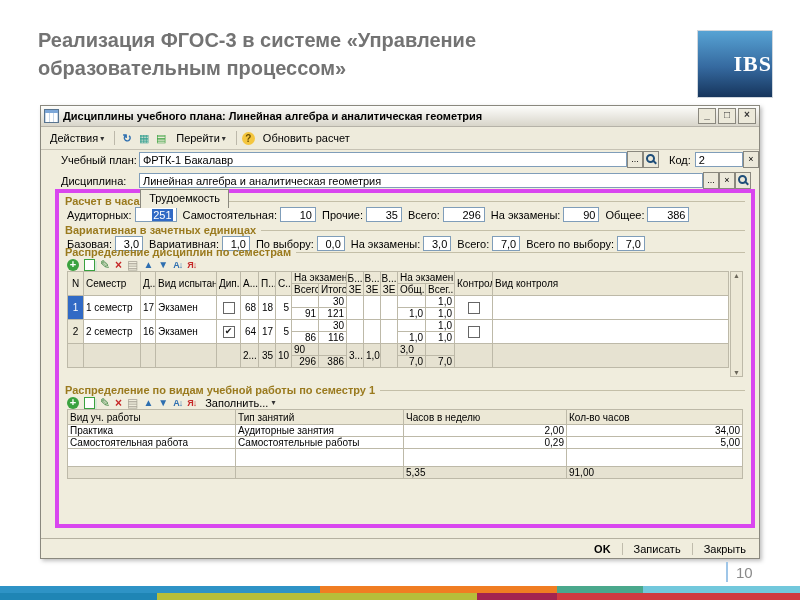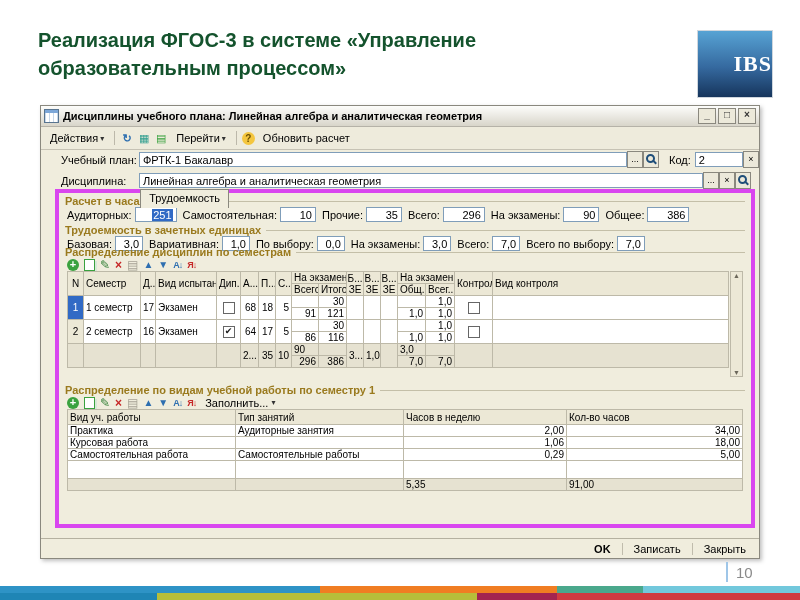--- a/index.html
+++ b/index.html
@@ -1,21 +1,21 @@
 <!DOCTYPE html>
 <html><head>
 <meta charset="utf-8">
 <style>
   html,body{margin:0;padding:0}
   body{width:800px;height:600px;position:relative;background:#fff;
        font-family:"Liberation Sans",sans-serif;overflow:hidden}
 
   
   .slide-title{position:absolute;left:38px;top:26px;font-size:20px;font-weight:bold;
-               color:#14532d;line-height:28px}
+               color:#737373;line-height:28px}
   .logo{position:absolute;left:697px;top:30px;width:74px;height:66px;
         background:linear-gradient(#57a3d4,#35699f 55%,#16355c);
         display:flex;align-items:center;justify-content:flex-end;border:1px solid #cfd6dd}
   .logo span{color:#fff;font-family:"Liberation Serif",serif;font-weight:bold;
              font-size:22px;letter-spacing:1px}
   .pageno{position:absolute;left:726px;top:562px;display:flex;align-items:center;gap:8px;
           color:#8a8a8a;font-size:15px}
   .pageno .bar{width:2px;height:20px;background:#9fc6e8}
   .stripe-row{position:absolute;left:0;display:flex;height:7px;width:800px}
   #stripe-top{top:586px}#stripe-bottom{top:593px}
@@ -221,21 +221,21 @@
       </div>
       <div class="fld">
         <label>Общее:</label>
         <div class="inp" style="width:42px">
           <span>386</span>
         </div>
       </div>
     </div>
 
     <div class="grp" style="top:31px">
-      <span>Трудоемкость в зачетных единицах</span>
+      <span>Вариативная в зачетных единицах</span>
     </div>
     <div class="fline" style="top:42px">
       <div class="fld">
         <label>Базовая:</label>
         <div class="inp" style="width:28px">
           <span>3,0</span>
         </div>
       </div>
       <div class="fld">
         <label>Вариативная:</label>
@@ -461,26 +461,20 @@
           </tr>
         </thead>
         <tbody>
           <tr>
             <td>Практика</td>
             <td>Аудиторные занятия</td>
             <td class="num">2,00</td>
             <td class="num">34,00</td>
           </tr>
           <tr>
-            <td>Курсовая работа</td>
-            <td></td>
-            <td class="num">1,06</td>
-            <td class="num">18,00</td>
-          </tr>
-          <tr>
             <td>Самостоятельная работа</td>
             <td>Самостоятельные работы</td>
             <td class="num">0,29</td>
             <td class="num">5,00</td>
           </tr>
           <tr>
             <td style="height:18px"></td>
             <td></td>
             <td></td>
             <td></td>

